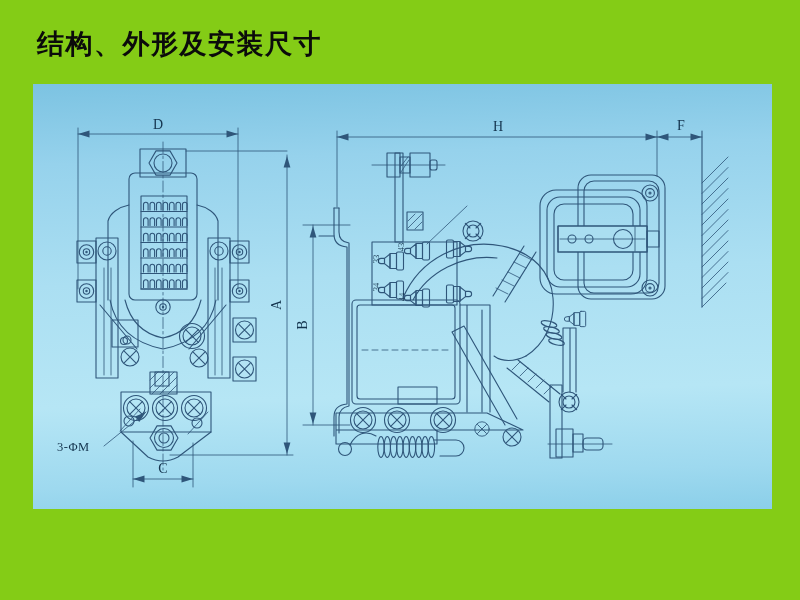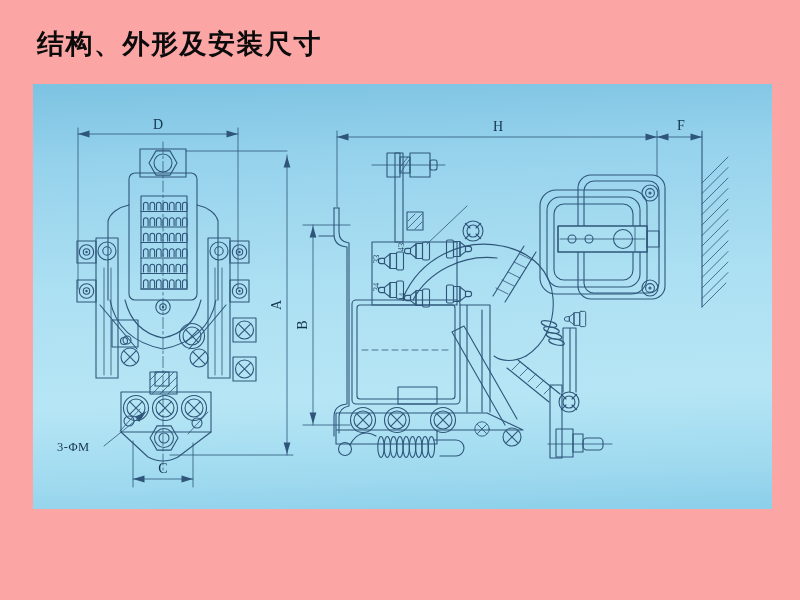--- a/index.html
+++ b/index.html
@@ -1,16 +1,16 @@
 <!DOCTYPE html>
 <html><head>
 <meta charset="utf-8">
 <style>
   html,body{margin:0;padding:0;background:#ffffff;}
-  .page{position:relative;width:800px;height:600px;background:#fca5a5;overflow:hidden;
+  .page{position:relative;width:800px;height:600px;background:#84cc16;overflow:hidden;
         font-family:"Liberation Serif","DejaVu Serif",serif;}
   .title{position:absolute;left:37px;top:26px;font-size:27px;font-weight:600;
          color:#0b0b0b;letter-spacing:1.5px;white-space:nowrap;}
   .panel{position:absolute;left:33px;top:84px;width:739px;height:425px;
          background:linear-gradient(178deg,#7cc3e2 0%,#96d2ec 18%,#abdff2 45%,
                     #b6e6f5 72%,#9ed9ef 90%,#8bcfe9 100%);}
   svg.draw{position:absolute;left:0;top:0;width:800px;height:600px;}
   .ln{stroke:#2f567a;fill:none;stroke-width:1.1;stroke-linecap:round;stroke-linejoin:round;}
   .thin{stroke-width:0.8;}
   .dash{stroke-dasharray:6 4;stroke-width:0.8;}

